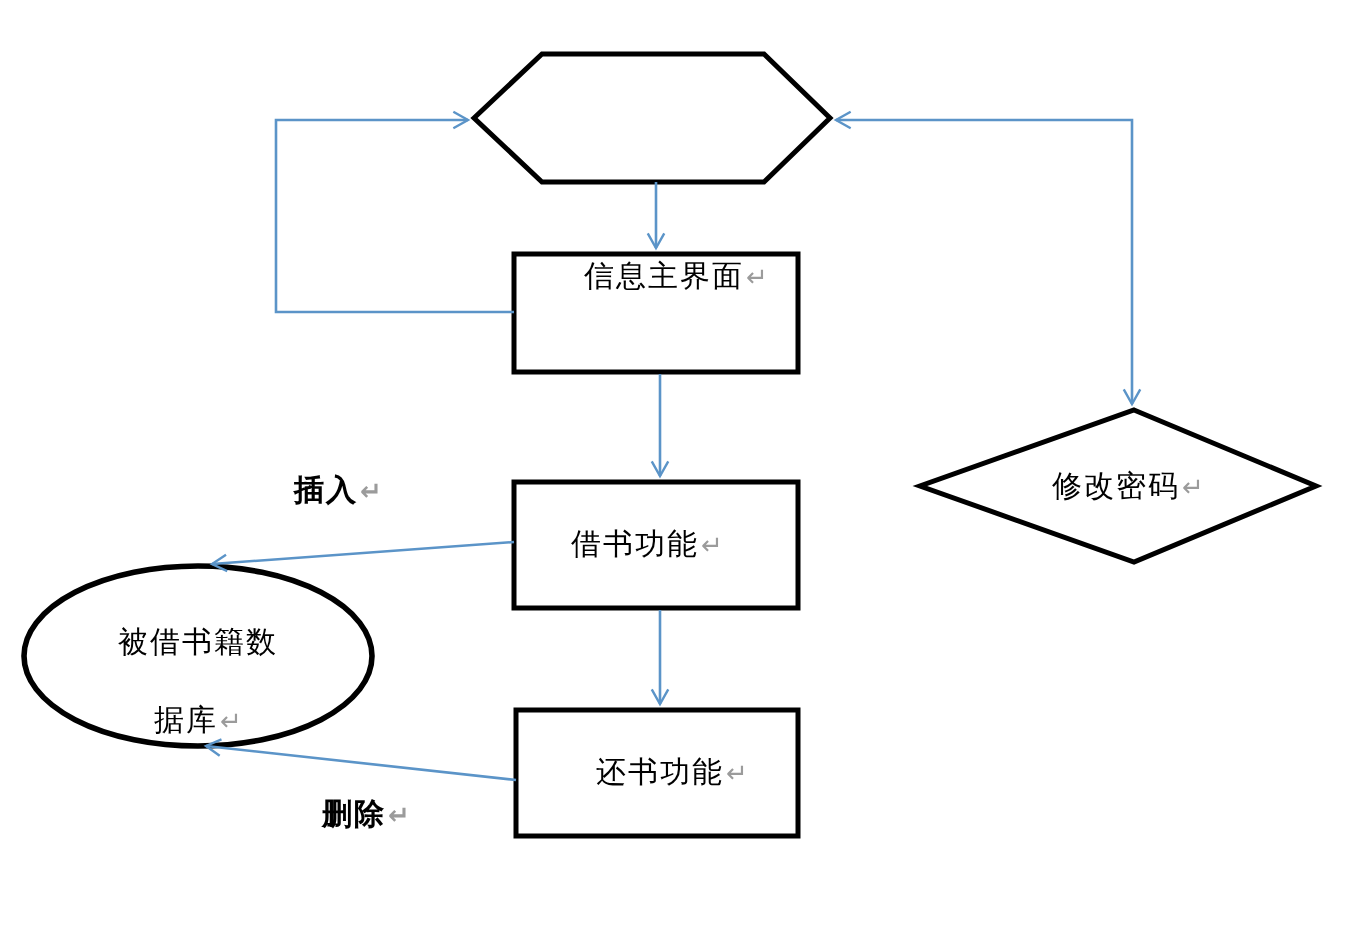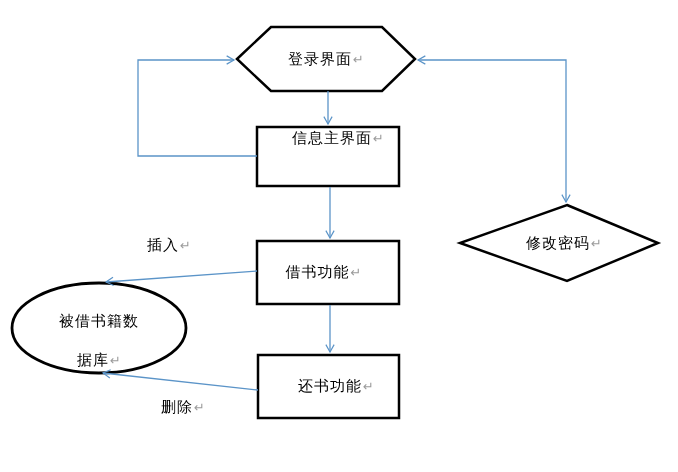--- a/index.html
+++ b/index.html
@@ -34,20 +34,21 @@
   .node-label.wrap {
     white-space: normal;
     line-height: 39px;
   }
   .edge-label {
     position: absolute;
     font-size: 15px;
     color: #000000;
     white-space: nowrap;
     letter-spacing: 1px;
+    font-weight: bold;
   }
   .cr {
     color: #9b9b9b;
     font-size: 13px;
     letter-spacing: 0;
     padding-left: 1px;
   }
 </style>
 </head>
 <body>
@@ -84,23 +85,20 @@
 
     <polyline points="257,156 138,156 138,60 234,60" fill="none" stroke="#5b94c8" stroke-width="1.3" marker-end="url(#arrowFwd)"></polyline>
 
     <polyline points="418,60 566,60 566,202" fill="none" stroke="#5b94c8" stroke-width="1.3" marker-start="url(#arrowRev)" marker-end="url(#arrowFwd)"></polyline>
 
     <line x1="257" y1="271" x2="106" y2="282" stroke="#5b94c8" stroke-width="1.3" marker-end="url(#arrowFwd)"></line>
 
     <line x1="258" y1="390" x2="103" y2="373" stroke="#5b94c8" stroke-width="1.3" marker-end="url(#arrowFwd)"></line>
   </svg>
 
-  <div class="node-label" style="left:256px; top:49px; width:140px;">
-    <span>登录界面</span><span class="cr">↵</span>
-  </div>
 
   <div class="node-label" style="left:258px; top:128px; width:160px;">
     <span>信息主界面</span><span class="cr">↵</span>
   </div>
 
   <div class="node-label" style="left:258px; top:262px; width:131px;">
     <span>借书功能</span><span class="cr">↵</span>
   </div>
 
   <div class="node-label" style="left:258px; top:376px; width:156px;">

